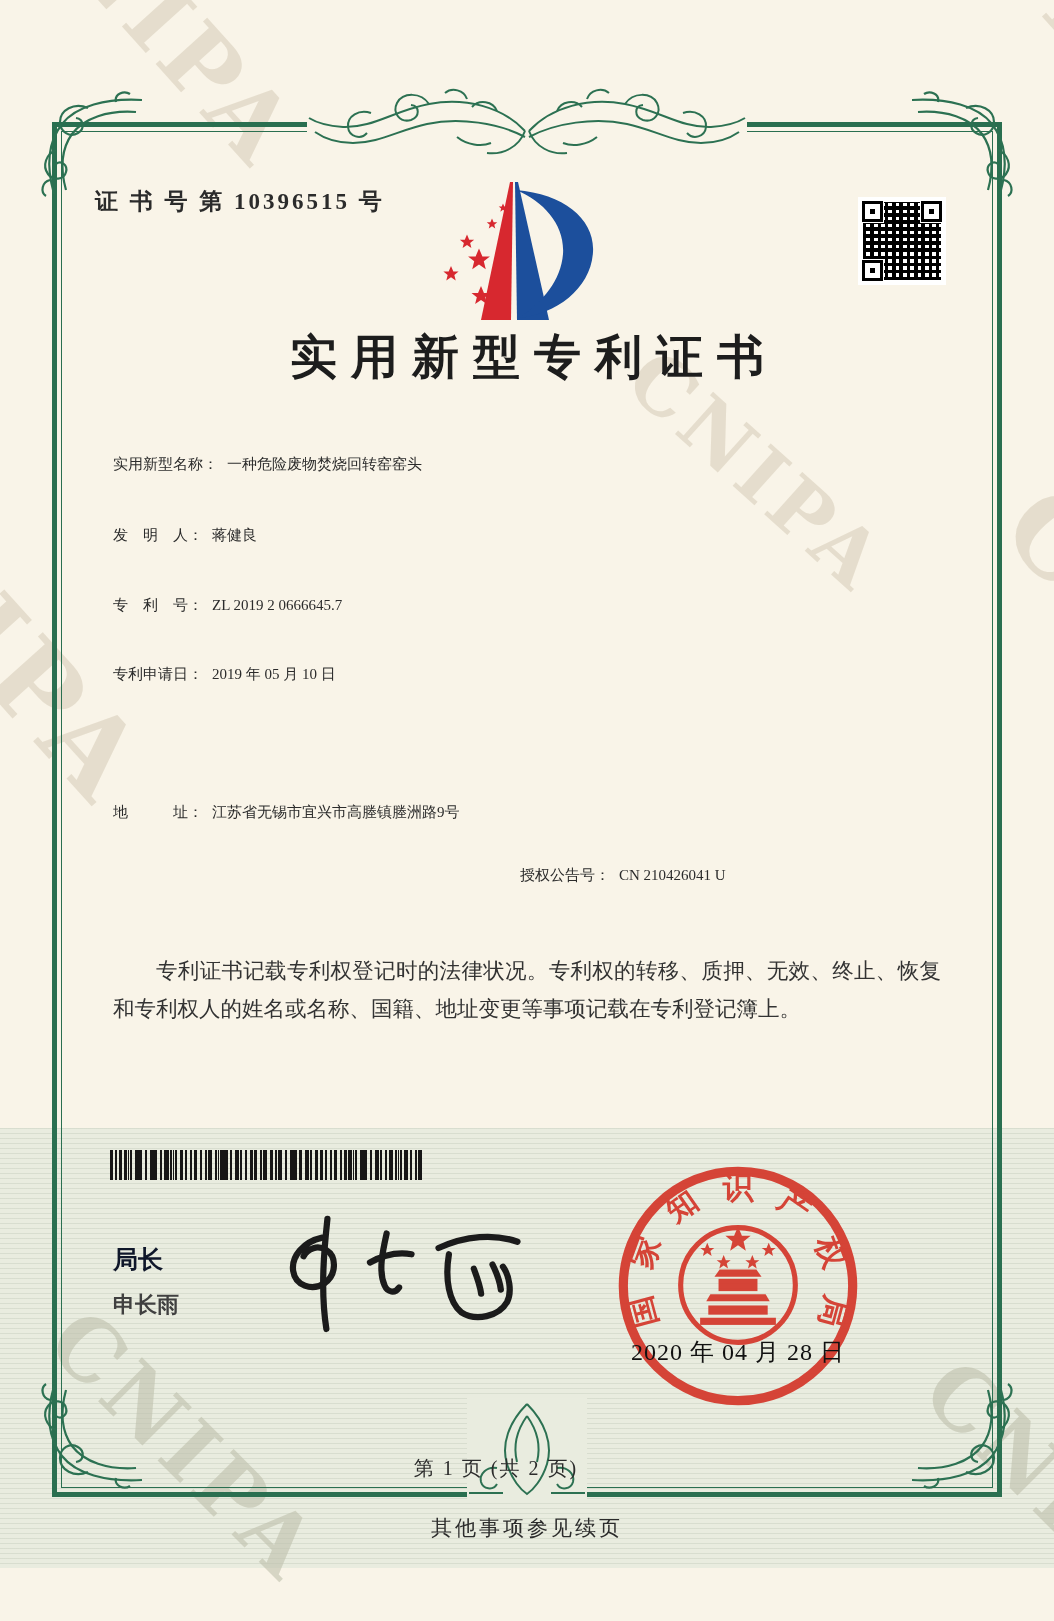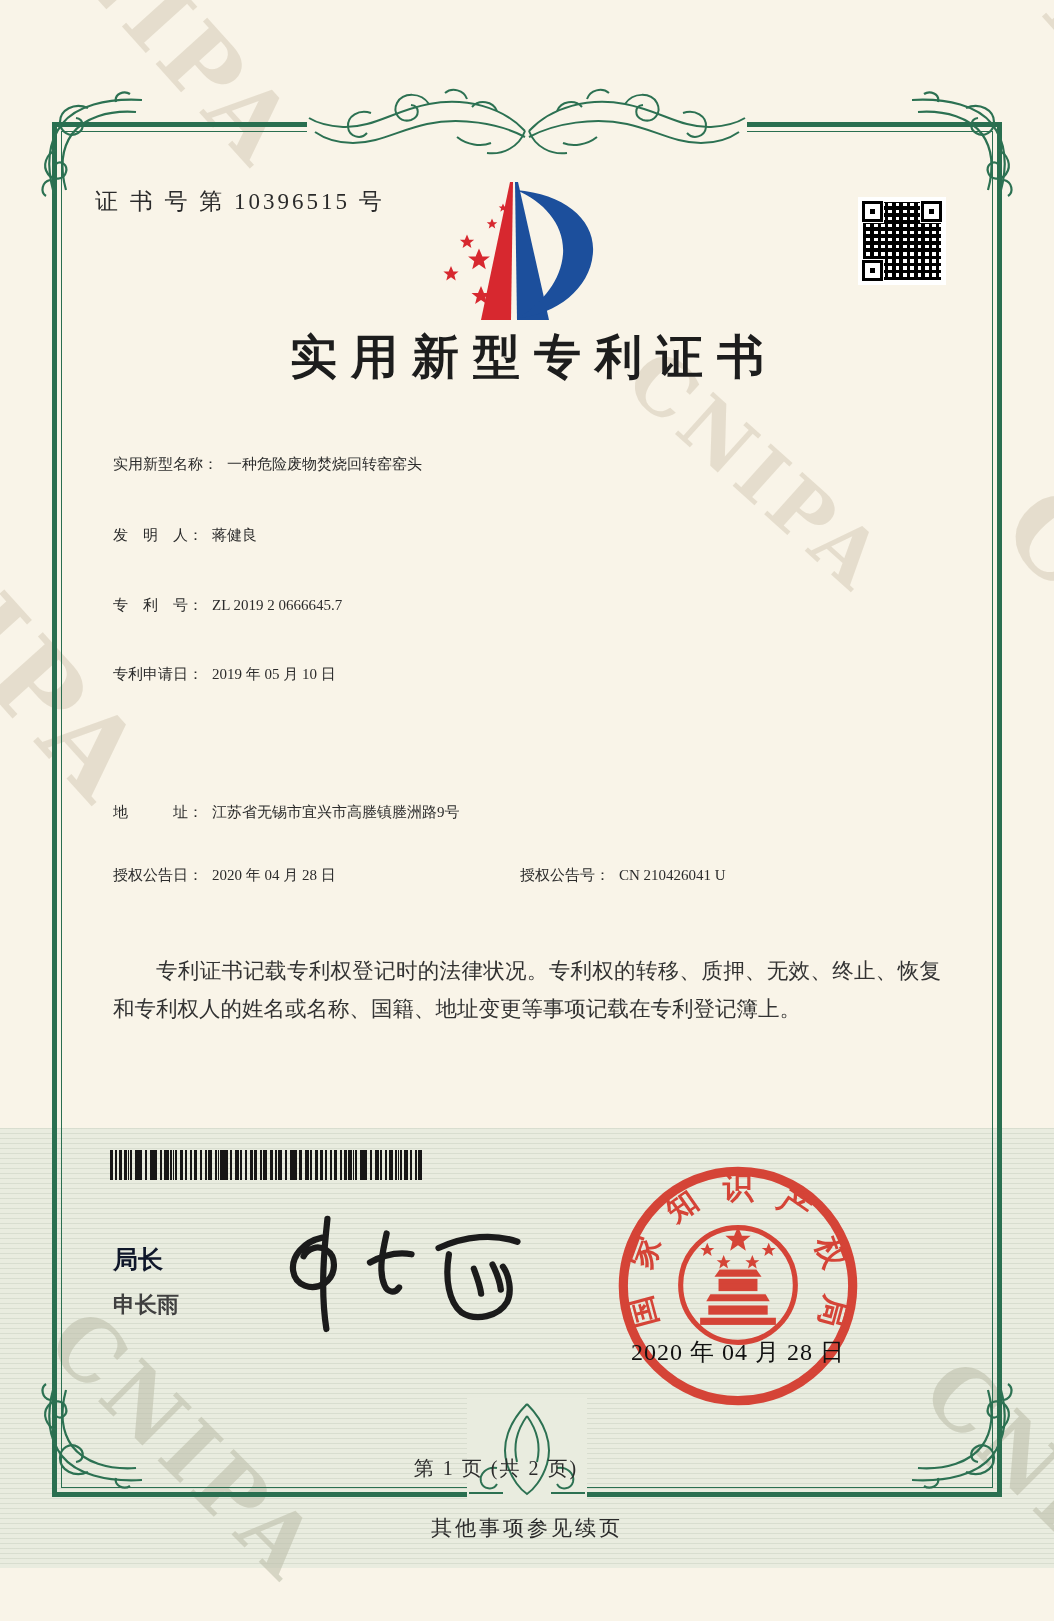--- a/index.html
+++ b/index.html
@@ -34,21 +34,21 @@
   .frame::after{content:"";position:absolute;inset:4px;border:1px solid #2a6f50;}
   
   .corner{position:absolute;width:112px;height:112px;z-index:3;}
   .c-tl{left:36px;top:90px;}
   .c-tr{left:906px;top:90px;transform:scaleX(-1);}
   .c-bl{left:36px;top:1378px;transform:scaleY(-1);}
   .c-br{left:906px;top:1378px;transform:scale(-1,-1);}
   .orn-top{position:absolute;left:307px;top:85px;width:440px;height:82px;z-index:3;background:#f9f4e8;}
   .orn-bot{position:absolute;left:467px;top:1398px;width:120px;height:101px;z-index:3;background:#e9ecdf;}
   
-  .certno{position:absolute;left:95px;top:186px;font-size:23px;letter-spacing:3px;z-index:4;}
+  .certno{position:absolute;left:95px;top:186px;font-size:23px;letter-spacing:3px;z-index:4;font-weight:bold;}
   .logo{position:absolute;left:415px;top:168px;width:200px;height:162px;z-index:4;}
   .qr{position:absolute;left:858px;top:197px;width:88px;height:88px;background:#fff;z-index:4;}
   .qr-mod{
     position:absolute;inset:5px;
     background-image:
       repeating-linear-gradient(0deg,#000 0 3.5px,transparent 3.5px 7px),
       repeating-linear-gradient(90deg,#000 0 3.5px,rgba(255,255,255,.92) 3.5px 7.3px);
   }
   .qf{position:absolute;width:23px;height:23px;background:#fff;display:block;}
   .qf::before{content:"";position:absolute;inset:1px;border:3px solid #000;}
@@ -194,23 +194,20 @@
   </div>
   <div class="frow fr3">
     <span class="lbl">专　利　号：</span><span class="val">ZL 2019 2 0666645.7</span>
   </div>
   <div class="frow fr4">
     <span class="lbl">专利申请日：</span><span class="val">2019 年 05 月 10 日</span>
   </div>
   <div class="frow fr6">
     <span class="lbl">地　　　址：</span><span class="val">江苏省无锡市宜兴市高塍镇塍洲路9号</span>
   </div>
-  <div class="frow grant1">
-    <span class="lbl">授权公告日：</span><span class="val">2020 年 04 月 28 日</span>
-  </div>
   <div class="frow grant2">
     <span class="lbl">授权公告号：</span><span class="val">CN 210426041 U</span>
   </div>
 
   <p class="para p2">专利证书记载专利权登记时的法律状况。专利权的转移、质押、无效、终止、恢复和专利权人的姓名或名称、国籍、地址变更等事项记载在专利登记簿上。</p>
 
   <div class="barcode"></div>
 
   <div class="signer-title">局长</div>
   <div class="signer-name">申长雨</div>

